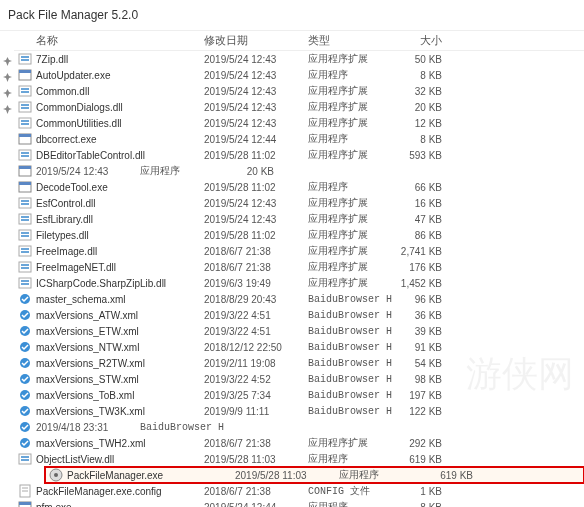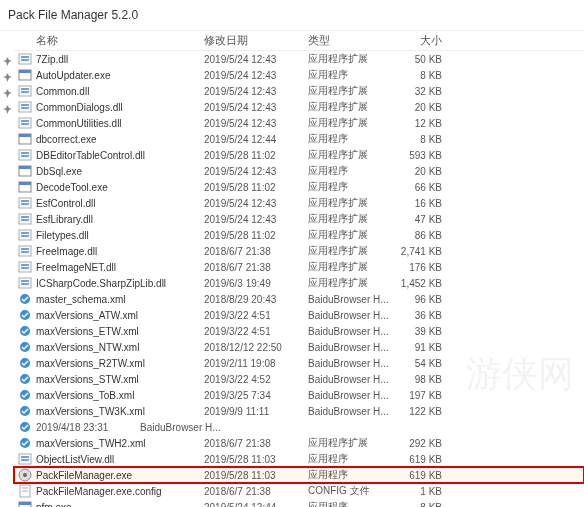--- a/index.html
+++ b/index.html
@@ -60,26 +60,27 @@
   color: #333;
 }
 .row .icon {
   width: 22px;
   display: flex;
   align-items: center;
   justify-content: center;
 }
 .row .name-cell { width: 168px; white-space: nowrap; overflow: hidden; }
 .row .date-cell { width: 104px; color: #555; }
-.row .type-cell { width: 86px; color: #555; white-space: nowrap; overflow: hidden; }
+.row .type-cell { width: 86px; color: #555; white-space: nowrap; overflow: hidden; font-family: Liberation Mono, monospace; }
 .row .size-cell { width: 60px; text-align: right; padding-right: 12px; color: #555; }
 .row.highlighted {
   outline: 2px solid #d00;
   outline-offset: -1px;
   background: #fff8f0;
+  margin-left: 31px;
 }
 .watermark {
   position: absolute;
   right: 10px;
   top: 350px;
   font-size: 36px;
   color: rgba(0,0,0,0.05);
   pointer-events: none;
   font-family: serif;
 }
@@ -210,21 +211,20 @@
           <span class="type-cell">应用程序扩展</span>
           <span class="size-cell">593 KB</span>
         </div>
         <div class="row">
           <span class="icon">
             <svg width="14" height="14">
               <rect x="1" y="2" width="12" height="10" fill="#fff" stroke="#888"></rect>
               <rect x="1" y="2" width="12" height="3" fill="#5b87c4"></rect>
             </svg>
           </span>
-          <span class="name-cell">DbSql.exe</span>
           <span class="date-cell">2019/5/24 12:43</span>
           <span class="type-cell">应用程序</span>
           <span class="size-cell">20 KB</span>
         </div>
         <div class="row">
           <span class="icon">
             <svg width="14" height="14">
               <rect x="1" y="2" width="12" height="10" fill="#fff" stroke="#888"></rect>
               <rect x="1" y="2" width="12" height="3" fill="#5b87c4"></rect>
             </svg>

